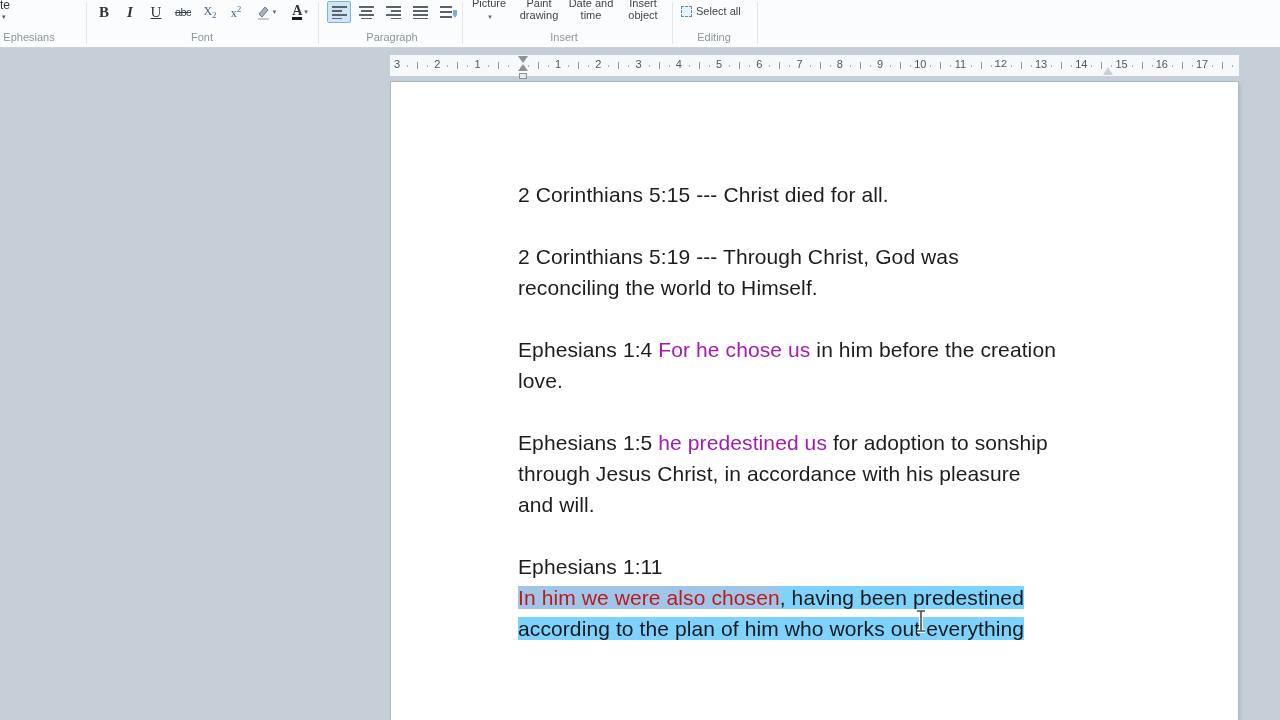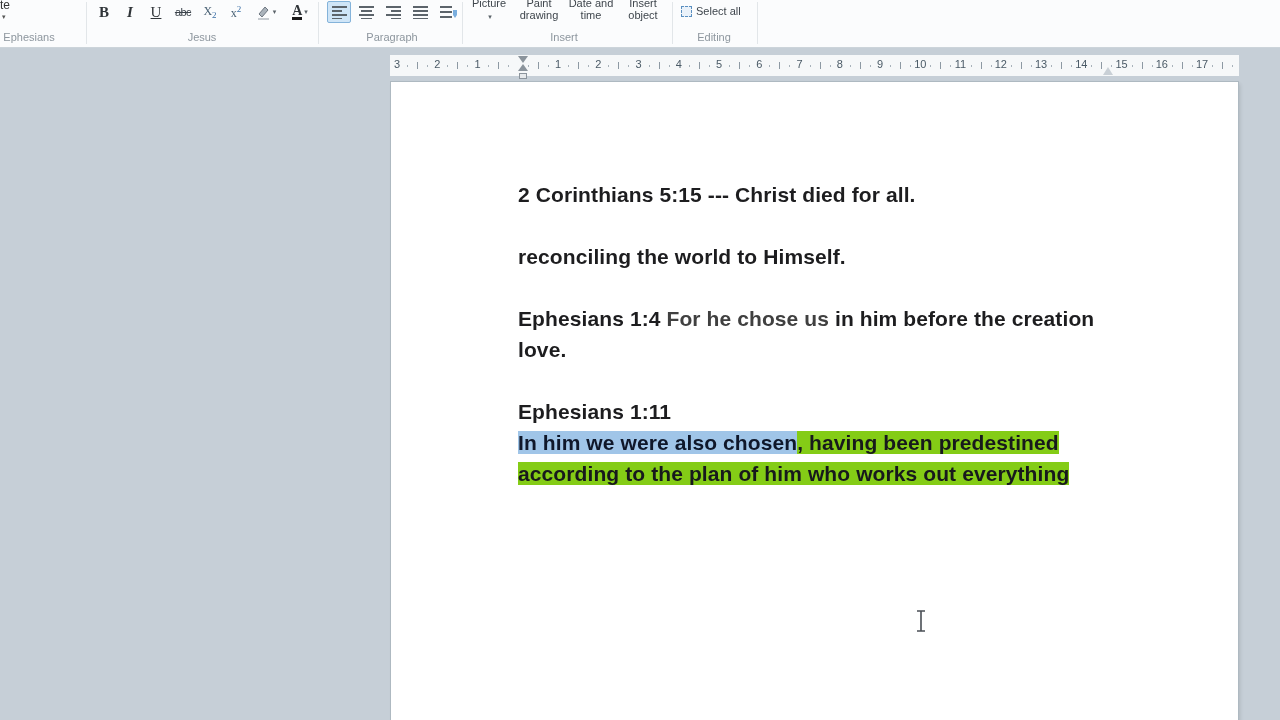--- a/index.html
+++ b/index.html
@@ -81,25 +81,25 @@
     position:absolute; left:391px; top:82px; width:847px; height:640px;
     background:#ffffff;
     box-shadow:0 0 0 1px #aeb9c1, 2px 2px 4px rgba(0,0,0,0.12);
   }
   .doc-text {
     padding:97px 0 0 127px;
     font-size:21px; line-height:31px; color:#1d1d1f;
     letter-spacing:0.1px;
   }
   .para { margin-bottom:31px; }
-  .line { white-space:pre;font-weight:bold; }
+  .line { white-space:pre; }
   .run.normal { color:#1d1d1f; }
-  .run.red { color:#404040; }
-  .run.sel { color:#17191c; background:#84cc16; }
-  .run.red-sel { color:#0f172a; background:#a0c5e8; }
+  .run.red { color:#a21caf; }
+  .run.sel { color:#17191c; background:#7dd3fc; }
+  .run.red-sel { color:#b91c1c; background:#a0c5e8; }
 
   
   .ibeam { position:absolute; left:913px; top:608px; }
 </style>
 </head>
 <body>
 
 <div class="ribbon">
 
   <span class="paste-partial">te</span>
@@ -129,21 +129,21 @@
     <svg width="15" height="16">
       <path d="M3 10 L9 3 L12 6 L6 13 Z" fill="#aab3bb" stroke="#6f7882" stroke-width="1"></path>
       <rect x="2" y="14" width="11" height="2" fill="#c6cbd0"></rect>
     </svg>
     <span class="caret">▾</span>
   </div>
   <div class="rbtn" style="left:284px;width:32px;">
     <span class="glyph-a">A</span>
     <span class="caret">▾</span>
   </div>
-  <div class="group-label" style="left:140px;width:124px;">Jesus</div>
+  <div class="group-label" style="left:140px;width:124px;">Font</div>
   <div class="vsep" style="left:318px;"></div>
 
   <div class="rbtn active" style="left:327px;width:24px;">
     <svg class="alignicon" width="15" height="13">
       <rect x="0" y="0" width="15" height="2" fill="#5c646b"></rect>
         <rect x="0" y="4" width="10" height="2" fill="#5c646b"></rect>
       <rect x="0" y="8" width="15" height="2" fill="#5c646b"></rect>
         <rect x="0" y="12" width="10" height="1" fill="#5c646b"></rect>
     </svg>
   </div>
@@ -259,21 +259,21 @@
     <i class="ruler-tick" style="left: 510.125px;"></i>
     <i class="ruler-dot" style="left: 520.188px;"></i>
     <span class="ruler-num" style="left: 530.25px;">10</span>
     <i class="ruler-dot" style="left: 540.312px;"></i>
     <i class="ruler-tick" style="left: 550.375px;"></i>
     <i class="ruler-dot" style="left: 560.438px;"></i>
     <span class="ruler-num" style="left: 570.5px;">11</span>
     <i class="ruler-dot" style="left: 580.562px;"></i>
     <i class="ruler-tick" style="left: 590.625px;"></i>
     <i class="ruler-dot" style="left: 600.688px;"></i>
-    <span class="ruler-num" style="left: 610.75px;">12</span>
+    <span class="ruler-num" style="left: 610.75px; font-family: Liberation Mono, monospace;">12</span>
     <i class="ruler-dot" style="left: 620.812px;"></i>
     <i class="ruler-tick" style="left: 630.875px;"></i>
     <i class="ruler-dot" style="left: 640.938px;"></i>
     <span class="ruler-num" style="left: 651px;">13</span>
     <i class="ruler-dot" style="left: 661.062px;"></i>
     <i class="ruler-tick" style="left: 671.125px;"></i>
     <i class="ruler-dot" style="left: 681.188px;"></i>
     <span class="ruler-num" style="left: 691.25px;">14</span>
     <i class="ruler-dot" style="left: 701.312px;"></i>
     <i class="ruler-tick" style="left: 711.375px;"></i>
@@ -291,25 +291,31 @@
     <i class="ruler-tick" style="left: 832.125px;"></i>
     <i class="ruler-dot" style="left: 842.188px;"></i>
   </div>
 
 <div class="page">
   <div class="doc-text">
       <div class="para">
         <div class="line"><span class="run normal">2 Corinthians 5:15 --- Christ died for all.</span></div>
       </div>
       <div class="para">
+        <div class="line"><span class="run normal">2 Corinthians 5:19 --- Through Christ, God was</span></div>
         <div class="line"><span class="run normal">reconciling the world to Himself.</span></div>
       </div>
       <div class="para">
         <div class="line"><span class="run normal">Ephesians 1:4 </span><span class="run red">For he chose us</span><span class="run normal"> in him before the creation</span></div>
         <div class="line"><span class="run normal">love.</span></div>
+      </div>
+      <div class="para">
+        <div class="line"><span class="run normal">Ephesians 1:5 </span><span class="run red">he predestined us</span><span class="run normal"> for adoption to sonship</span></div>
+        <div class="line"><span class="run normal">through Jesus Christ, in accordance with his pleasure</span></div>
+        <div class="line"><span class="run normal">and will.</span></div>
       </div>
       <div class="para">
         <div class="line"><span class="run normal">Ephesians 1:11</span></div>
         <div class="line"><span class="run red-sel">In him we were also chosen</span><span class="run sel">, having been predestined</span></div>
         <div class="line"><span class="run sel">according to the plan of him who works out everything</span></div>
       </div>
     </div>
 </div>
 
 <div class="ibeam">

